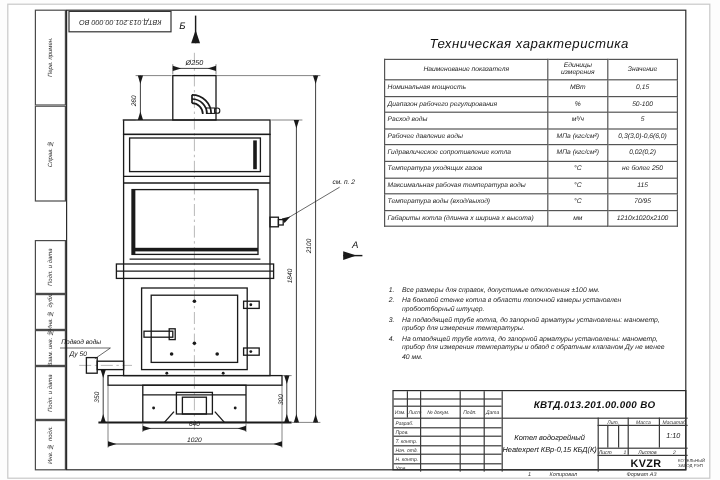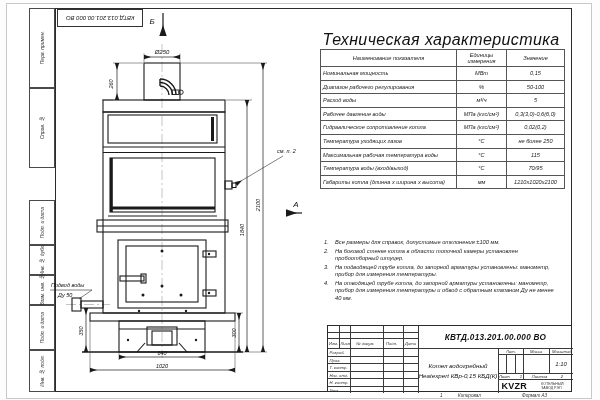--- a/index.html
+++ b/index.html
@@ -12,21 +12,21 @@
   .vbox{position:absolute;left:29px;width:26px;border:0.9px solid #4a4a4a;box-sizing:border-box;
         display:flex;align-items:center;justify-content:center;background:#fff;}
   .vbox span{writing-mode:vertical-rl;transform:rotate(180deg);font-style:italic;font-size:5px;
              white-space:nowrap;color:#333;}
   
   .topdoc{position:absolute;left:57px;top:9px;width:86px;height:18px;border:1px solid #333;
           box-sizing:border-box;display:flex;align-items:center;justify-content:center;}
   .topdoc span{transform:rotate(180deg);font-style:italic;font-size:6px;white-space:nowrap;}
   
   .spec-title{position:absolute;left:318px;top:31px;width:246px;text-align:center;
-              font-style:italic;font-size:16px;letter-spacing:.4px;color:#111;}
+              font-style:italic;font-size:11px;letter-spacing:.4px;color:#111;}
   .spec{position:absolute;left:320px;top:49px;width:244px;border-collapse:collapse;
         font-style:italic;font-size:5.6px;color:#222;table-layout:fixed;}
   .spec th,.spec td{border:1px solid #555;padding:0 2px;line-height:1.15;}
   .spec th{font-weight:normal;height:16px;text-align:center;}
   .spec td{height:12.6px;}
   .spec td.c{text-align:center;}
   
   .notes{position:absolute;left:324px;top:239px;width:234px;font-style:italic;font-size:5.7px;
          line-height:1.32;color:#222;}
   .note{display:flex;margin-bottom:1px;}
@@ -38,21 +38,21 @@
   .tb .cellt{position:absolute;font-size:4.2px;color:#333;white-space:nowrap;}
   .tb .docnum{position:absolute;left:90px;top:0;width:155px;height:22px;display:flex;
               align-items:center;justify-content:center;font-size:8.2px;font-weight:bold;
               letter-spacing:.3px;color:#111;}
   .tb .pname{position:absolute;left:90px;top:22px;width:80px;height:45px;display:flex;
              flex-direction:column;align-items:center;justify-content:center;font-size:6.2px;
              line-height:1.5;text-align:center;color:#111;}
   .tb .scaleval{position:absolute;left:221px;top:28px;width:24px;height:19px;display:flex;
                 align-items:center;justify-content:center;font-size:6px;}
   .tb .sheetrow{position:absolute;font-size:4.2px;display:flex;align-items:center;}
-  .tb .logo{position:absolute;left:160px;top:53px;width:75px;height:14px;display:flex;
+  .tb .logo{position:absolute;left:184px;top:53px;width:75px;height:14px;display:flex;
             align-items:center;justify-content:center;gap:14px;font-style:normal;}
   .tb .logo .sq{width:9px;height:9px;background:#111;}
   .tb .logo .kv{font-weight:900;font-size:9px;letter-spacing:.3px;color:#111;}
   .tb .logo .co{font-size:3.6px;line-height:1.2;color:#333;}
   .underframe{position:absolute;font-style:italic;font-size:4.6px;color:#333;}
   .wm{position:absolute;font-size:5px;color:rgba(110,110,140,.16);transform:rotate(-14deg);
       font-style:italic;letter-spacing:.5px;pointer-events:none;}
   svg text{font-family:"Liberation Sans",sans-serif;font-style:italic;fill:#111;stroke:none;}
 </style>
 </head>

